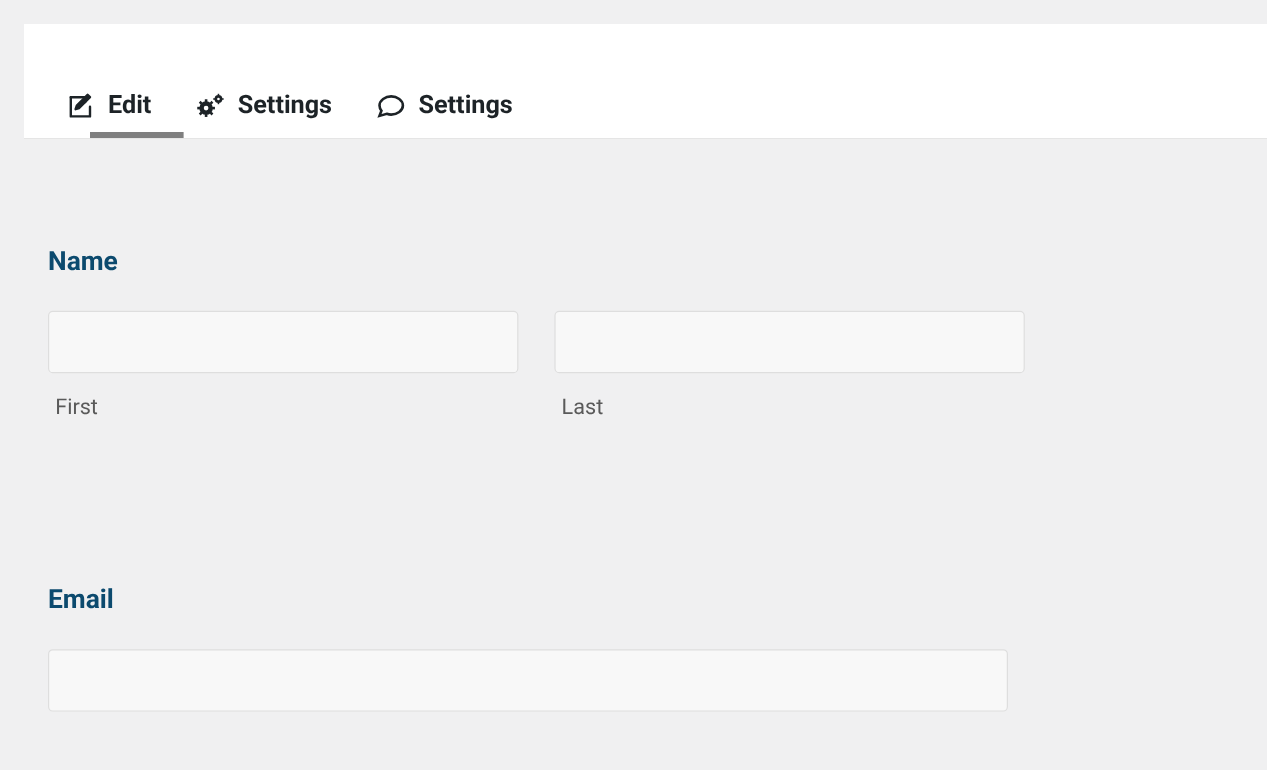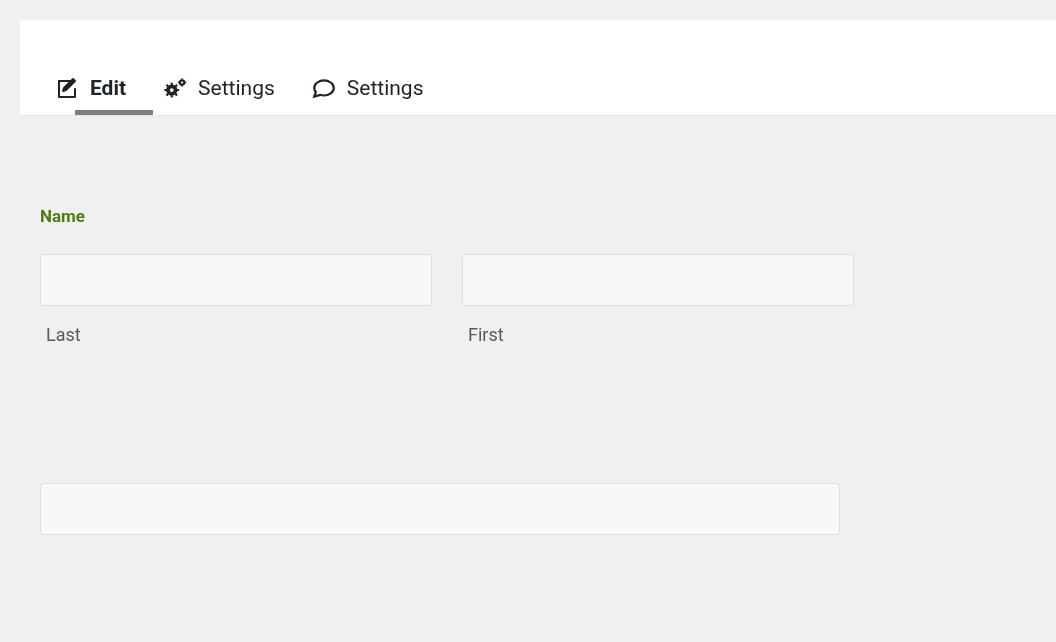--- a/index.html
+++ b/index.html
@@ -36,20 +36,21 @@
     margin-top: 42px;
   }
   .tab {
     display: flex;
     align-items: center;
     gap: 10px;
     font-size: 21px;
     color: #1d2327;
     cursor: pointer;
     line-height: 1;
+    font-weight: bold;
   }
   .tab.active { font-weight: 700; }
   .tab .icon {
     display: inline-flex;
     align-items: center;
     justify-content: center;
     width: 26px;
     height: 26px;
   }
   .tab svg { fill: none; stroke: #1d2327; }
@@ -59,23 +60,23 @@
     bottom: 0;
     width: 78px;
     height: 5px;
     background: #7f7f7f;
   }
   .form-area {
     padding: 90px 20px 0 20px;
     width: 880px;
   }
   .field-title {
-    font-size: 17px;
+    font-size: 22px;
     font-weight: 700;
-    color: #4d7c0f;
+    color: #0c4a6e;
     margin: 0 0 28px 0;
   }
   .name-row {
     display: flex;
     gap: 30px;
   }
   .name-col {
     flex: 0 0 392px;
     display: flex;
     flex-direction: column;
@@ -169,28 +170,29 @@
     <div class="underline"></div>
   </div>
 
   <div class="form-area">
 
     <div>
       <div class="field-title">Name</div>
       <div class="name-row">
         <div class="name-col">
           <input class="text-input" value="" style="">
-          <div class="sub-label">Last</div>
+          <div class="sub-label">First</div>
         </div>
         <div class="name-col">
           <input class="text-input" value="" style="">
-          <div class="sub-label">First</div>
+          <div class="sub-label">Last</div>
         </div>
       </div>
     </div>
 
     <div class="email-block">
+      <div class="field-title">Email</div>
       <input class="email-input" value="" style="">
     </div>
 
   </div>
 
 </div>
 
 </body></html>

